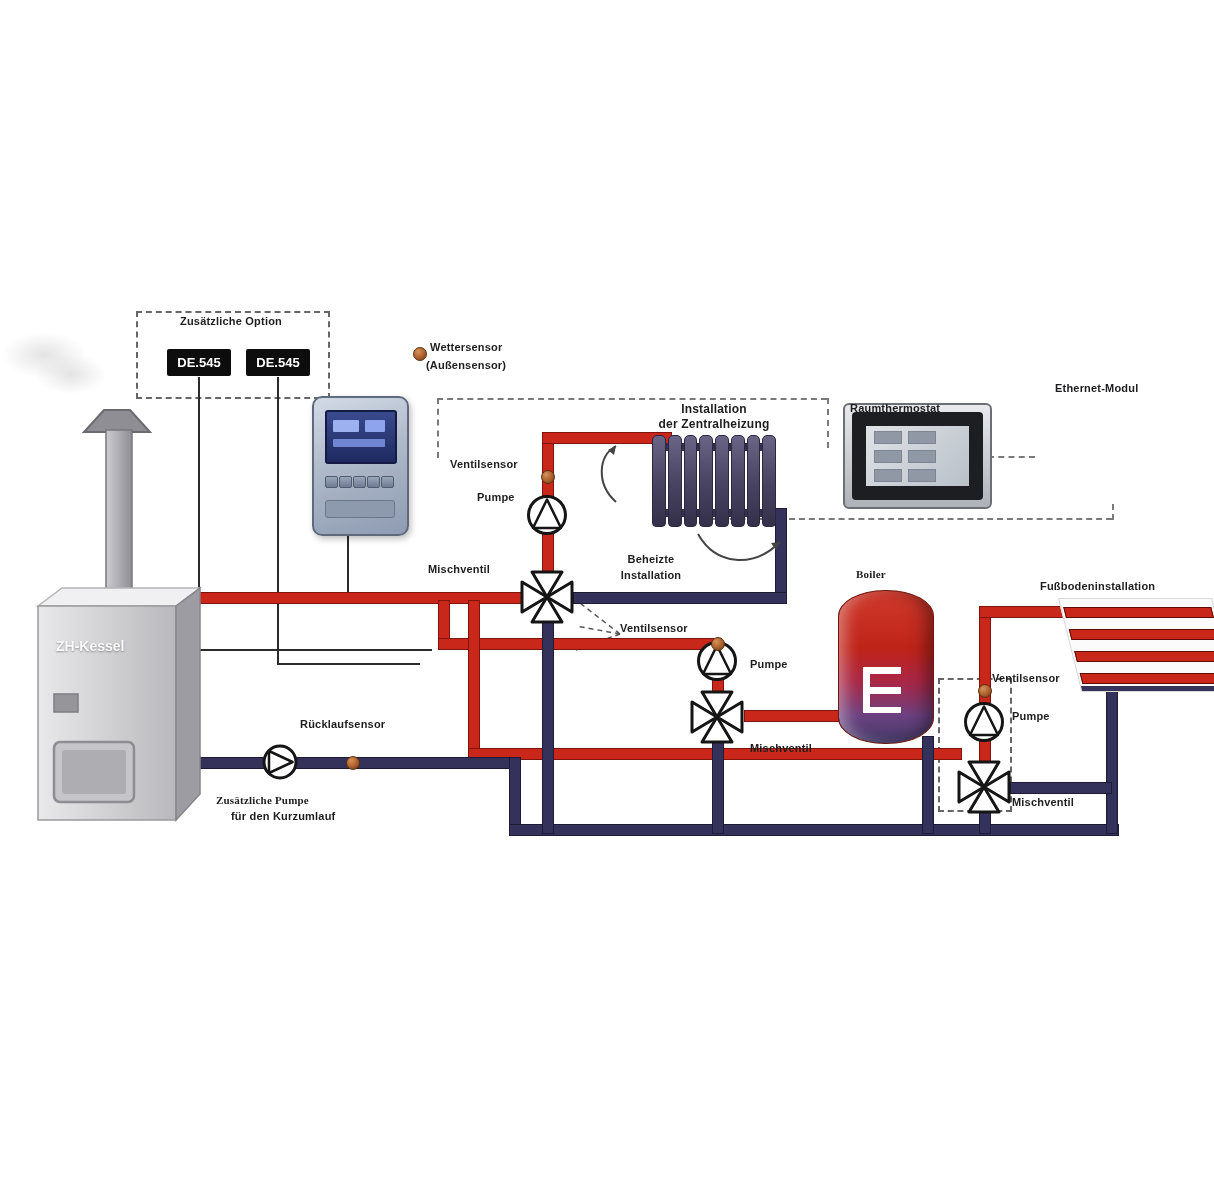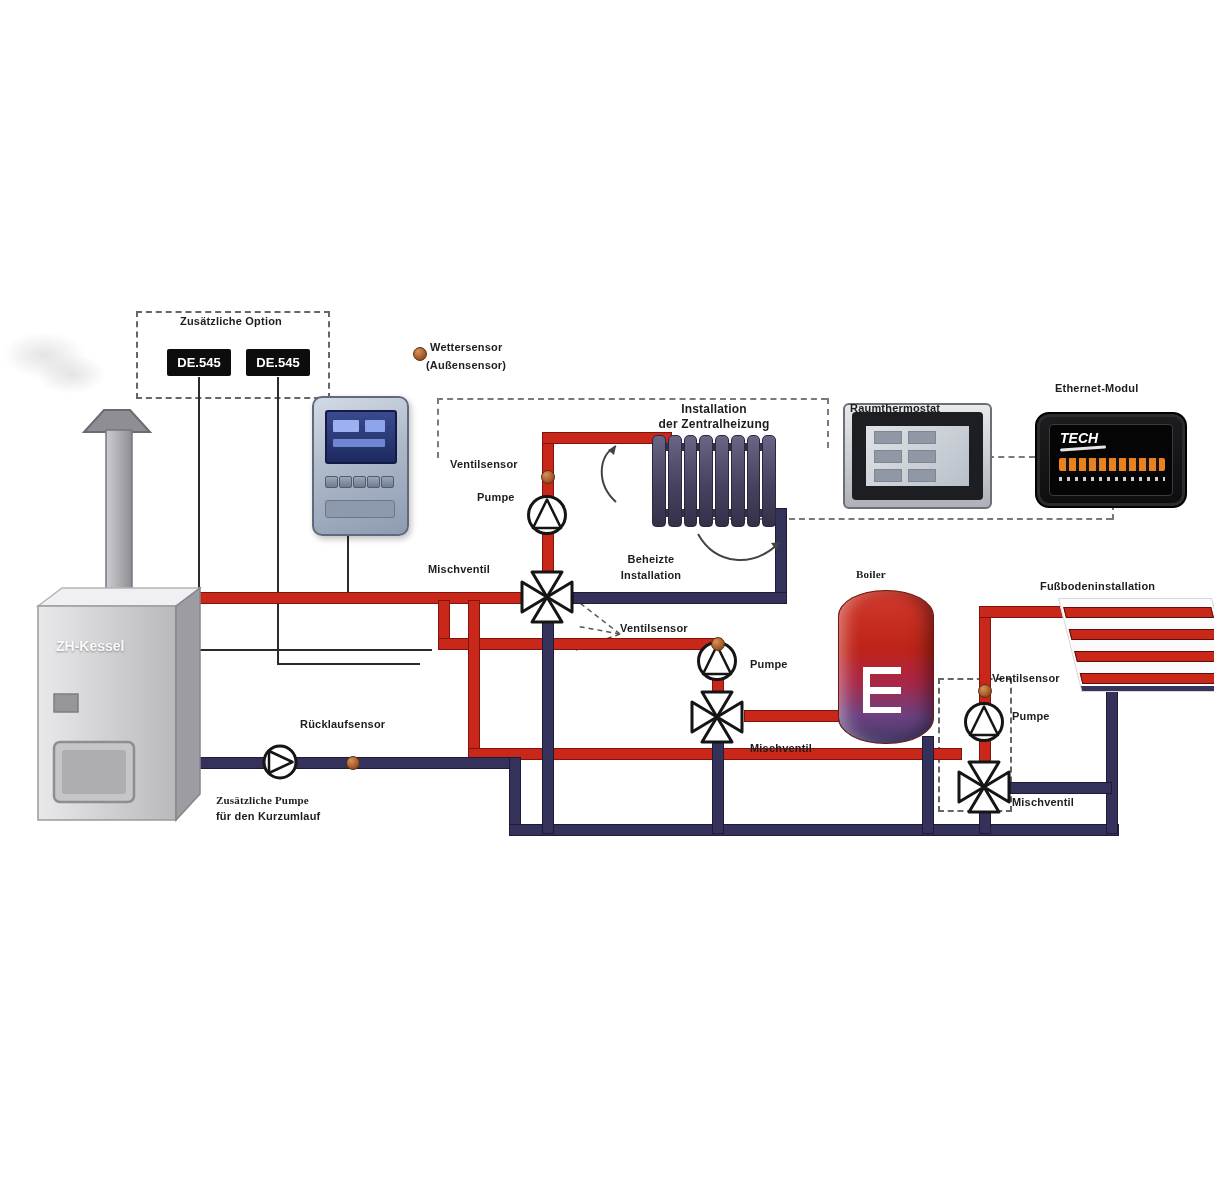--- a/index.html
+++ b/index.html
@@ -309,39 +309,31 @@
 
   <div class="lbl" style="left:300px;top:718px;">Rücklaufsensor</div>
   <div class="dot" style="left:346px;top:756px;"></div>
   <div class="pump" style="left:261px;top:743px;">
     <svg width="38" height="38">
       <circle cx="19" cy="19" r="16" fill="#fff" stroke="#151515" stroke-width="3"></circle>
       <polygon points="31.5,19 8,8 8,30" fill="#fff" stroke="#151515" stroke-width="2.5" stroke-linejoin="round"></polygon>
     </svg>
   </div>
   <div class="lbl" style="left:216px;top:794px;font-family:Liberation Serif, serif;">Zusätzliche Pumpe</div>
-  <div class="lbl" style="left:216px;top:810px;">für den Kurzumlauf</div>
+  <div class="lbl" style="left:231px;top:810px;">für den Kurzumlauf</div>
 
   <div class="lbl" style="left:850px;top:402px;">Raumthermostat</div>
   <div class="thermostat">
     <div class="bezel">
       <div class="tscreen">
         <div class="tile"></div>
         <div class="tile"></div>
         <div class="tile"></div>
         <div class="tile"></div>
         <div class="tile"></div>
         <div class="tile"></div>
       </div>
     </div>
   </div>
 
   <div class="lbl" style="left:1055px;top:382px;">Ethernet-Modul</div>
-  <div class="ethernet">
-    <div class="escreen">
-      <div class="elogo">TECH</div>
-      <div class="eswoosh"></div>
-      <div class="esegs"></div>
-      <div class="edots"></div>
-    </div>
-  </div>
 
 </div>
 
 </body></html>

